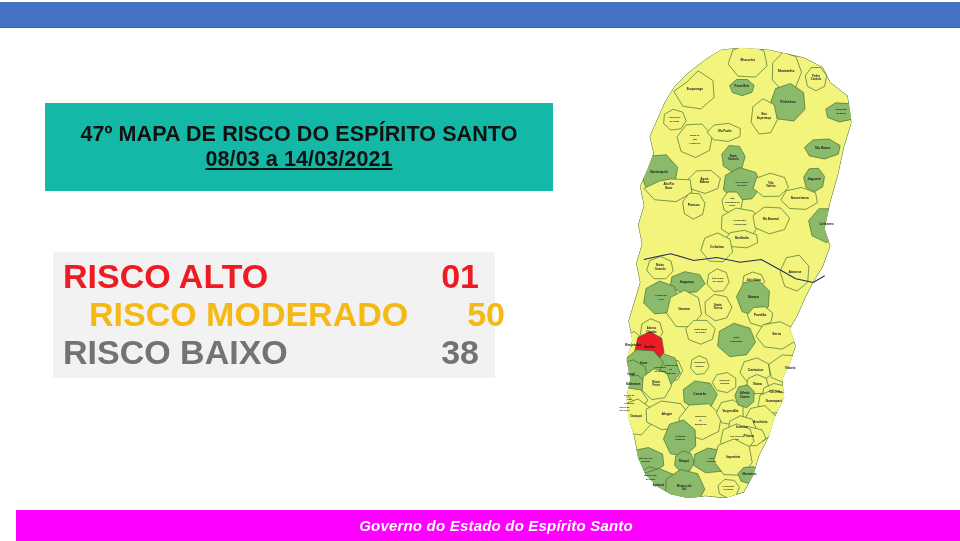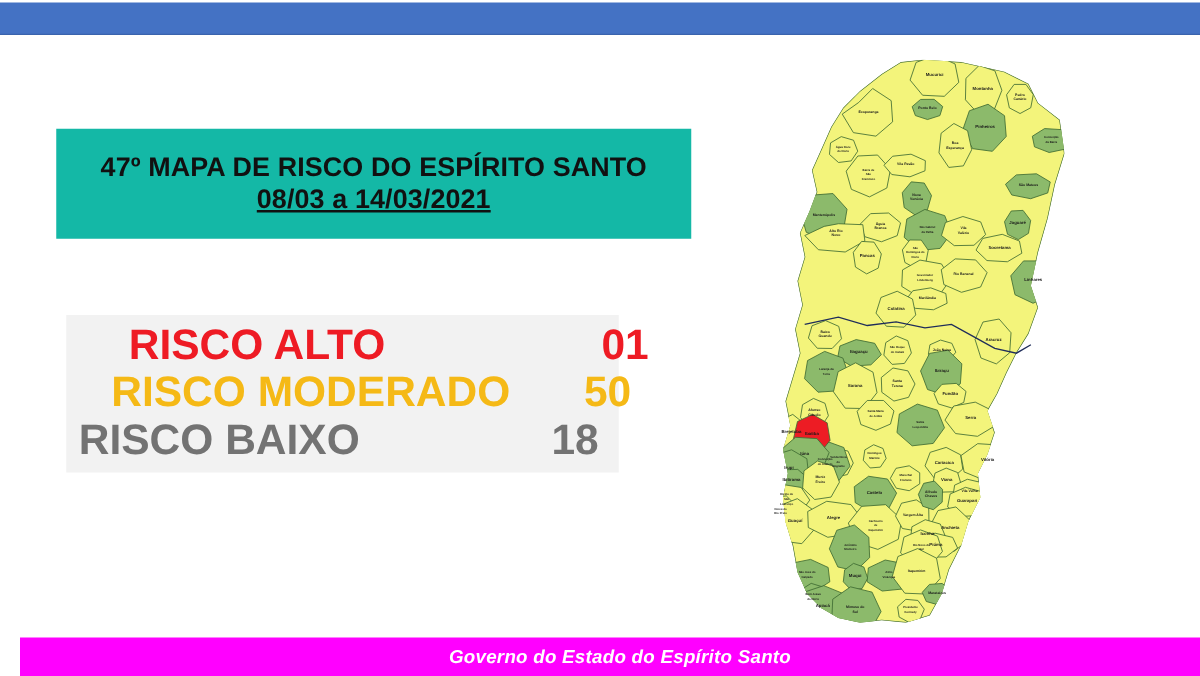--- a/index.html
+++ b/index.html
@@ -70,21 +70,21 @@
     left: 10px;
     width: 422px;
     height: 40px;
     display: flex;
     align-items: center;
     font-weight: bold;
     font-size: 34px;
     line-height: 40px;
     white-space: nowrap;
   }
-  .legend-row.r1 { top: 4px; margin-left: 40px; }
+  .legend-row.r1 { top: 4px; }
   .legend-row.r2 { top: 42px; }
   .legend-row.r3 { top: 80px; }
   .legend-label { flex: 0 0 auto; }
   .legend-count {
     position: absolute;
     right: 6px;
     text-align: center;
   }
 
   
@@ -149,21 +149,21 @@
     <div class="legend-row r1" style="color: rgb(238, 27, 36);">
       <span class="legend-label">RISCO ALTO</span>
       <span class="legend-count">01</span>
     </div>
     <div class="legend-row r2" style="color: rgb(245, 185, 22); margin-left: 26px;">
       <span class="legend-label">RISCO MODERADO</span>
       <span class="legend-count">50</span>
     </div>
     <div class="legend-row r3" style="color: #737373;">
       <span class="legend-label">RISCO BAIXO</span>
-      <span class="legend-count">18</span>
+      <span class="legend-count">38</span>
     </div>
   </div>
 
   <div class="map-wrap">
     <svg viewBox="0 0 240 480" preserveAspectRatio="xMidYMid meet">
       <g id="muni-shapes">
           <clipPath id="state-clip">
             <path d="M 118 8 L 150 10 L 186 18 L 206 28 L 214 44 L 232 58 L 236 86 L 228 112 L 222 140 L 214 168 L 208 196 L 214 214 L 206 236 L 196 252 L 188 268 L 180 286 L 172 300 L 178 318 L 172 336 L 164 352 L 166 372 L 156 392 L 150 412 L 140 432 L 134 452 L 124 470 L 104 476 L 84 474 L 66 476 L 48 472 L 34 464 L 22 452 L 14 434 L 10 412 L 4 392 L 2 372 L 6 352 L 2 332 L 8 312 L 4 292 L 10 272 L 16 252 L 12 232 L 18 212 L 14 192 L 20 172 L 16 152 L 24 134 L 30 118 L 26 100 L 34 82 L 42 64 L 52 48 L 66 34 L 84 20 L 100 10 Z"></path>
           </clipPath>
           <g clip-path="url(#state-clip)">

